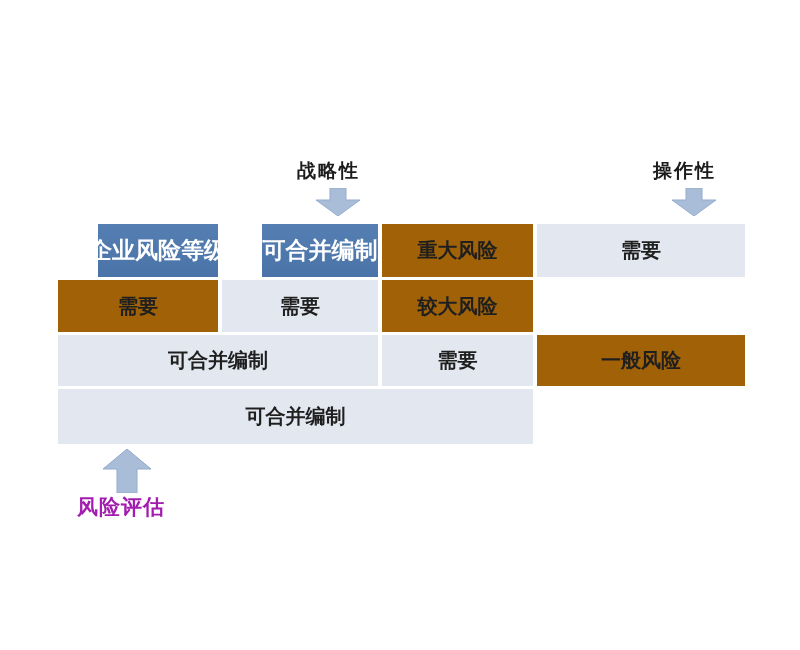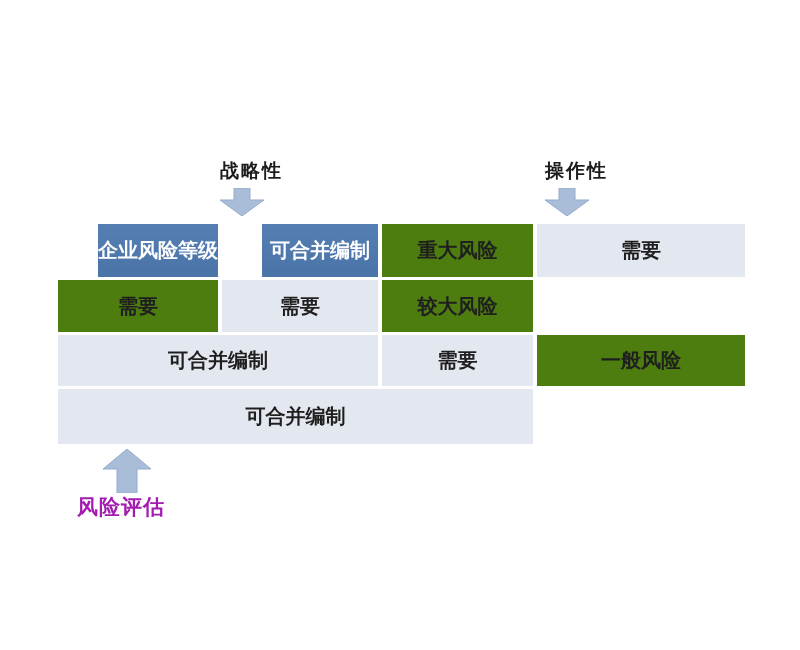--- a/index.html
+++ b/index.html
@@ -14,65 +14,65 @@
     background: #ffffff;
   }
 
   
   .top-note {
     position: absolute;
     top: 158px;
     width: 140px;
     display: flex;
     flex-direction: column;
-    align-items: flex-start;
+    align-items: flex-end;
     gap: 4px;
   }
   .top-note .note-label {
     font-size: 19px;
     font-weight: bold;
     color: #1c1c1c;
     letter-spacing: 2px;
     white-space: nowrap;
   }
   .note-strategic   { left: 220px; }
   .note-tactical    { left: 372px; }
-  .note-operational { left: 545px; }
+  .note-operational { left: 576px; }
 
   
   .risk-table {
     position: absolute;
     left: 58px; top: 224px;
     display: grid;
     grid-template-columns: 160px 156px 151px 208px;
     grid-template-rows: 53px 52px 51px 55px;
     column-gap: 4px;
     row-gap: 3px;
   }
   .cell {
     display: flex;
     align-items: center;
     justify-content: center;
     white-space: nowrap;
   }
   .th {
     background: linear-gradient(180deg, #557fb3 0%, #4a74a8 100%);
     color: #ffffff;
-    font-size: 20px;
+    font-size: 23px;
     font-weight: bold;
     margin-left: 40px;
   }
   .td {
     background: #e3e8f0;
     color: #1f1f1f;
     font-size: 20px;
     font-weight: bold;
   }
   .td.dark, .level {
-    background: #4d7c0f;
+    background: #a16207;
   }
   .span2 { grid-column: span 2; }
   .span3 { grid-column: span 3; }
 
   
   .up-arrow-wrap {
     position: absolute;
     left: 103px; top: 449px;
     width: 48px; height: 44px;
   }

